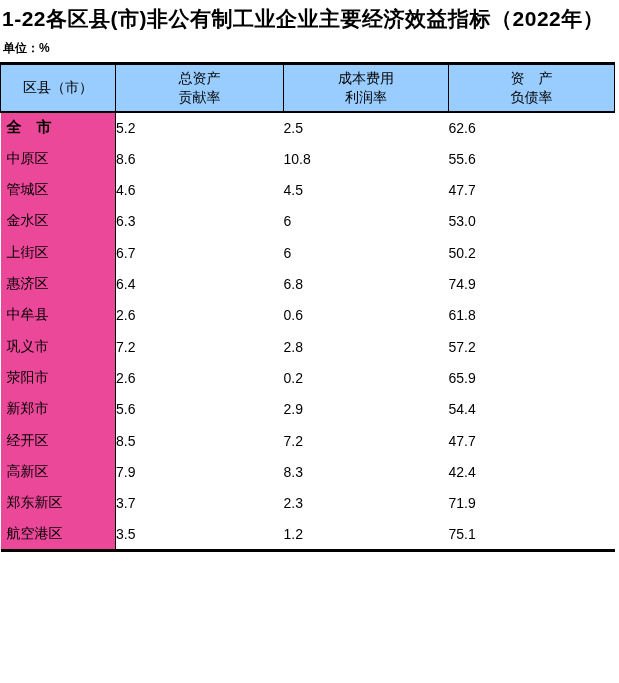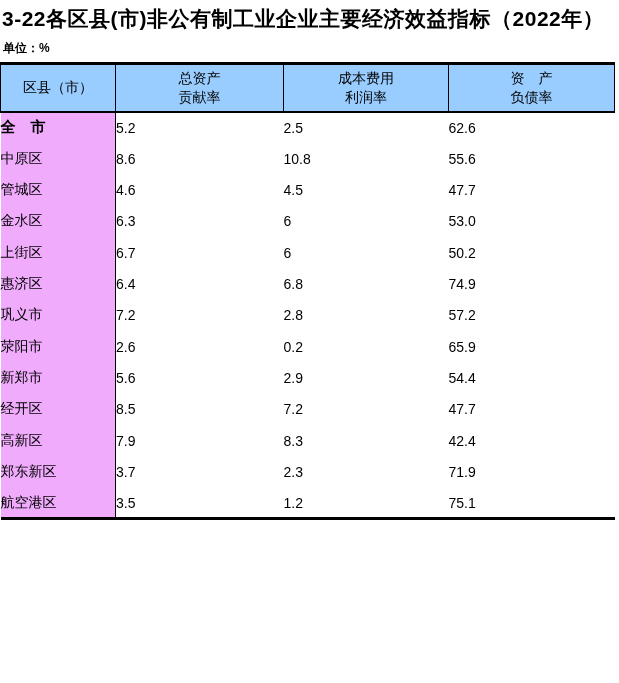--- a/index.html
+++ b/index.html
@@ -56,39 +56,40 @@
     height: 48px;
     padding: 2px 0;
   }
   tbody td {
     height: 31.35px;
     font-size: 14px;
     vertical-align: middle;
     padding: 0;
   }
   tbody td.region {
-    background: #f0abfc;
+    background: #ec4899;
     border-right: 1px solid #000000;
     text-align: left;
+    padding-left: 6px;
   }
   tbody td.num {
     text-align: left;
     padding-right: 7px;
   }
   tbody tr.row-total td.region {
     font-weight: bold;
     font-size: 15px;
   }
 </style>
 </head>
 <body>
 
 <div class="page">
 
-  <div class="title">3-22各区县(市)非公有制工业企业主要经济效益指标（2022年）</div>
+  <div class="title">1-22各区县(市)非公有制工业企业主要经济效益指标（2022年）</div>
   <div class="unit">单位：%</div>
 
   <table class="data-table">
     <colgroup>
       <col class="c1">
         <col class="c2">
         <col class="c3">
         <col class="c4">
     </colgroup>
     <thead>
@@ -133,20 +134,26 @@
         <td class="num">6</td>
         <td class="num">50.2</td>
       </tr>
       <tr>
         <td class="region">惠济区</td>
         <td class="num">6.4</td>
         <td class="num">6.8</td>
         <td class="num">74.9</td>
       </tr>
       <tr>
+        <td class="region">中牟县</td>
+        <td class="num">2.6</td>
+        <td class="num">0.6</td>
+        <td class="num">61.8</td>
+      </tr>
+      <tr>
         <td class="region">巩义市</td>
         <td class="num">7.2</td>
         <td class="num">2.8</td>
         <td class="num">57.2</td>
       </tr>
       <tr>
         <td class="region">荥阳市</td>
         <td class="num">2.6</td>
         <td class="num">0.2</td>
         <td class="num">65.9</td>

